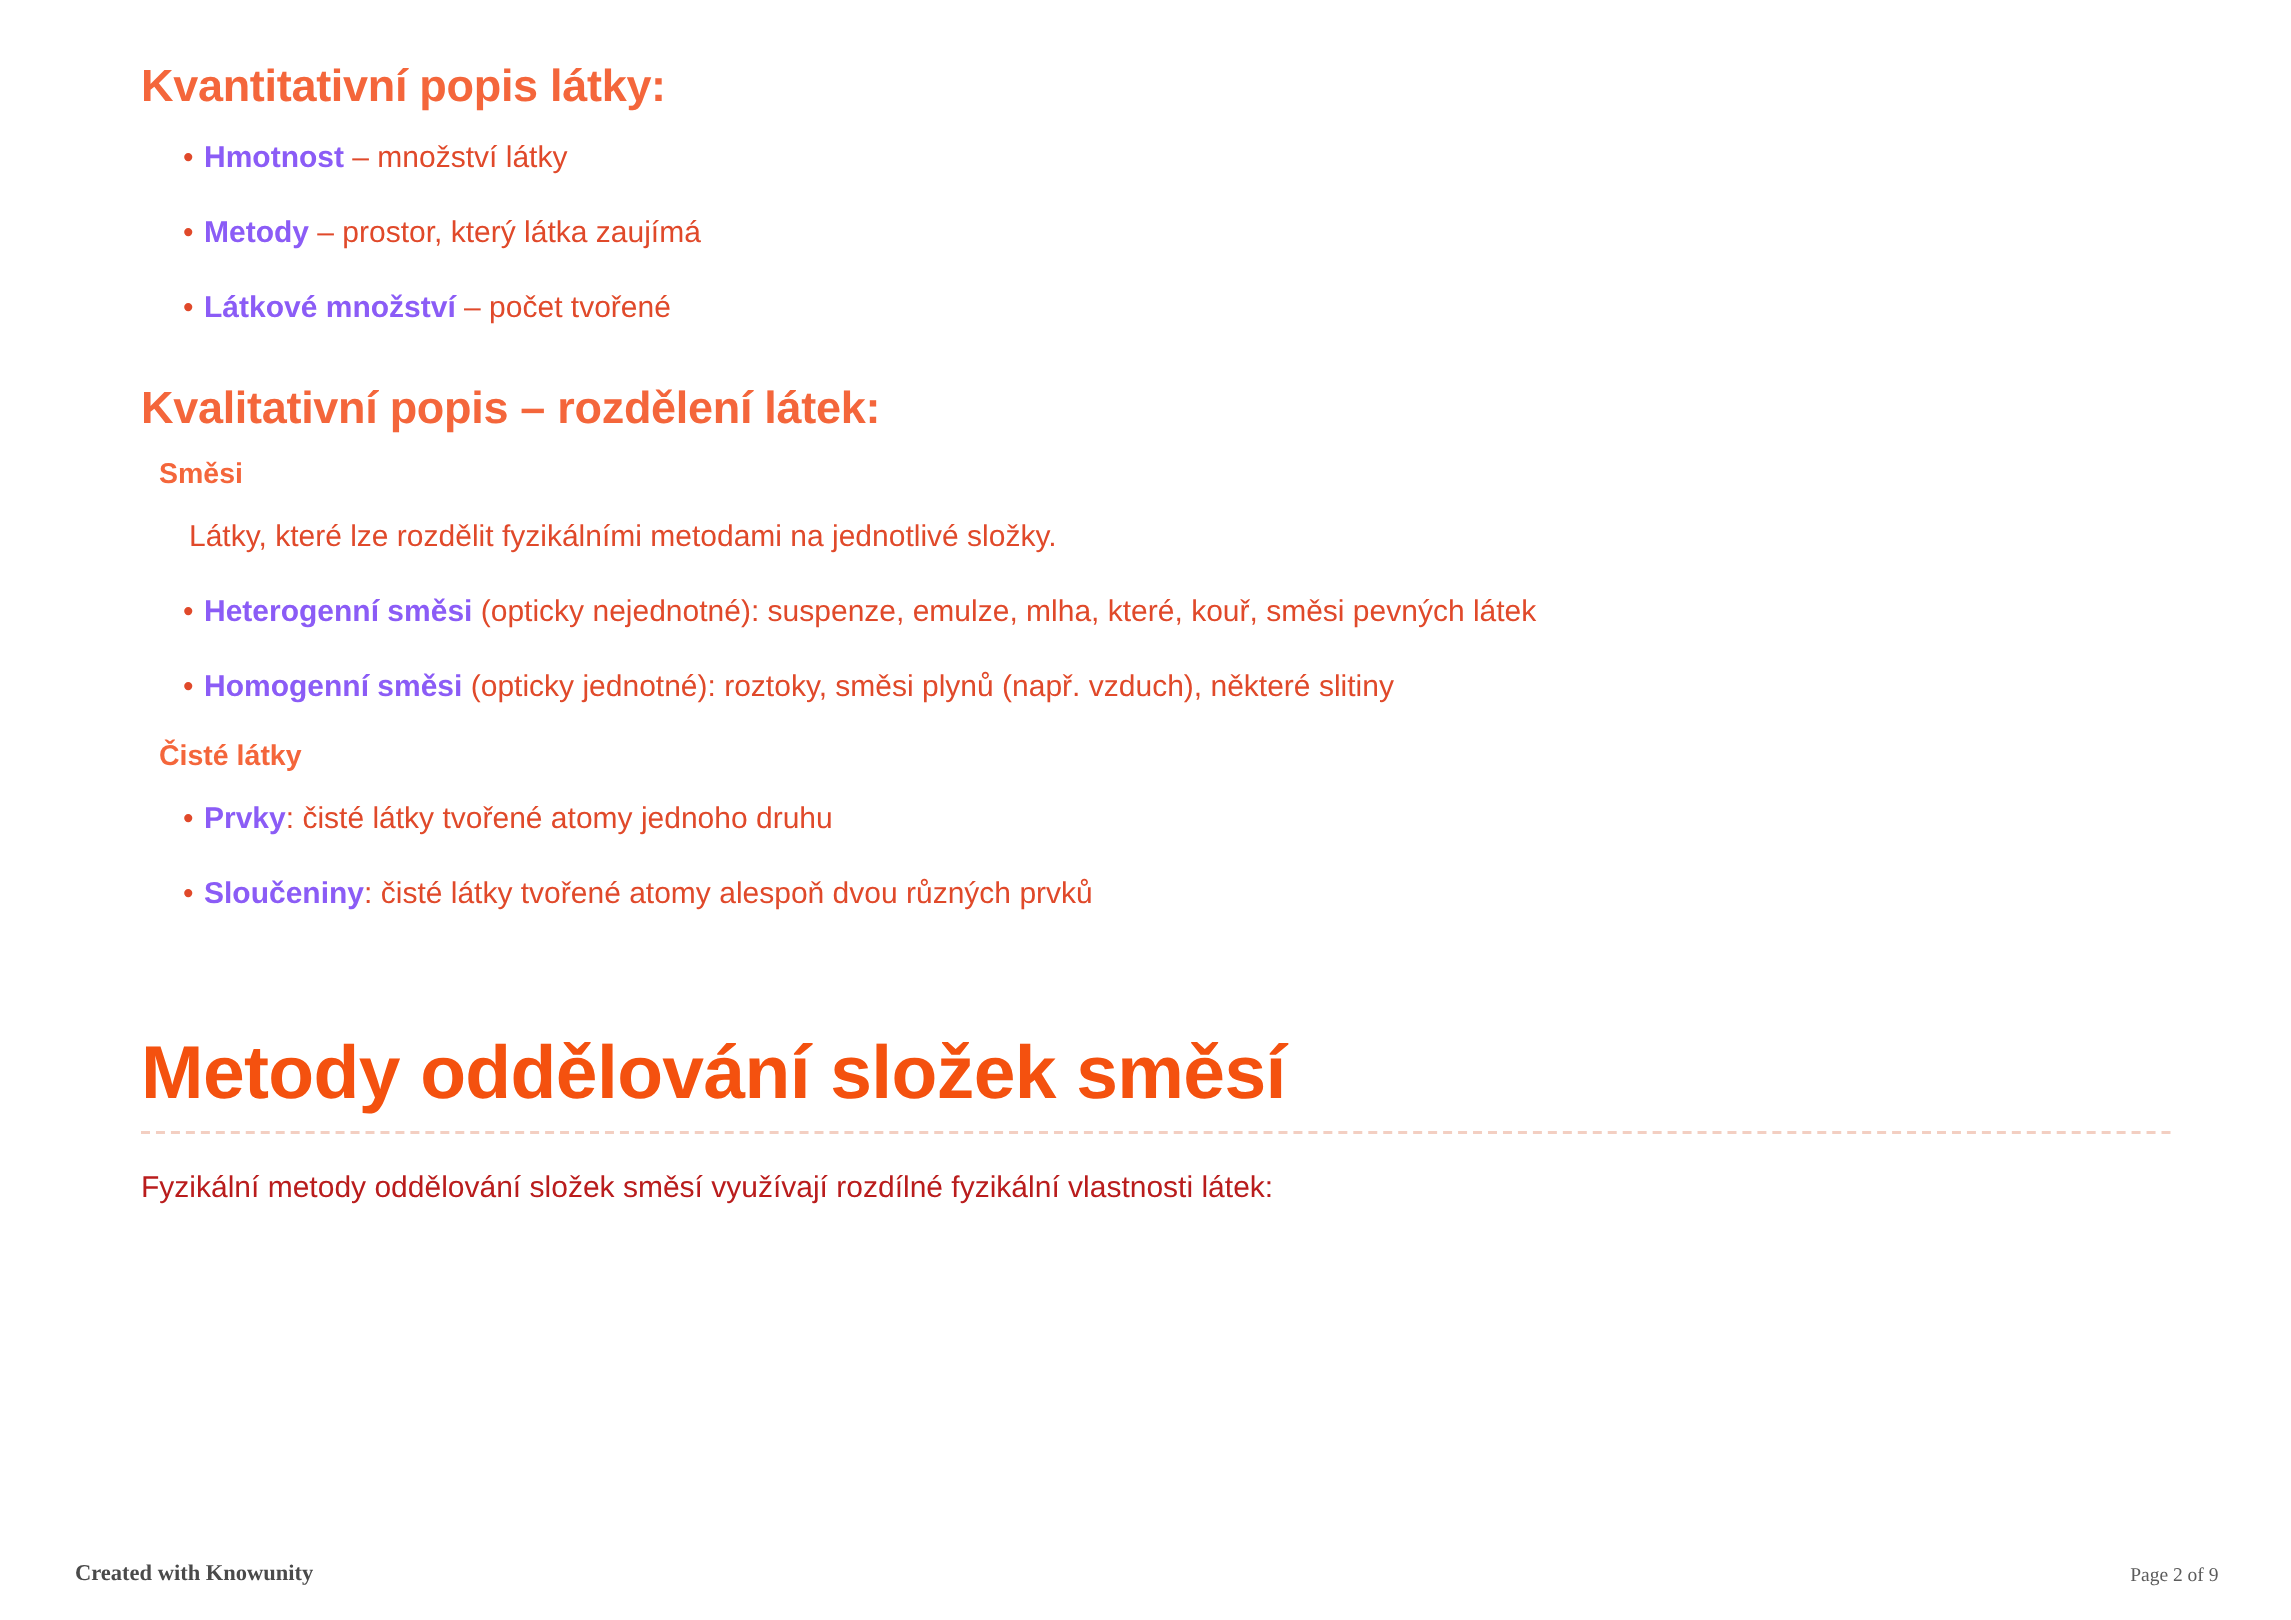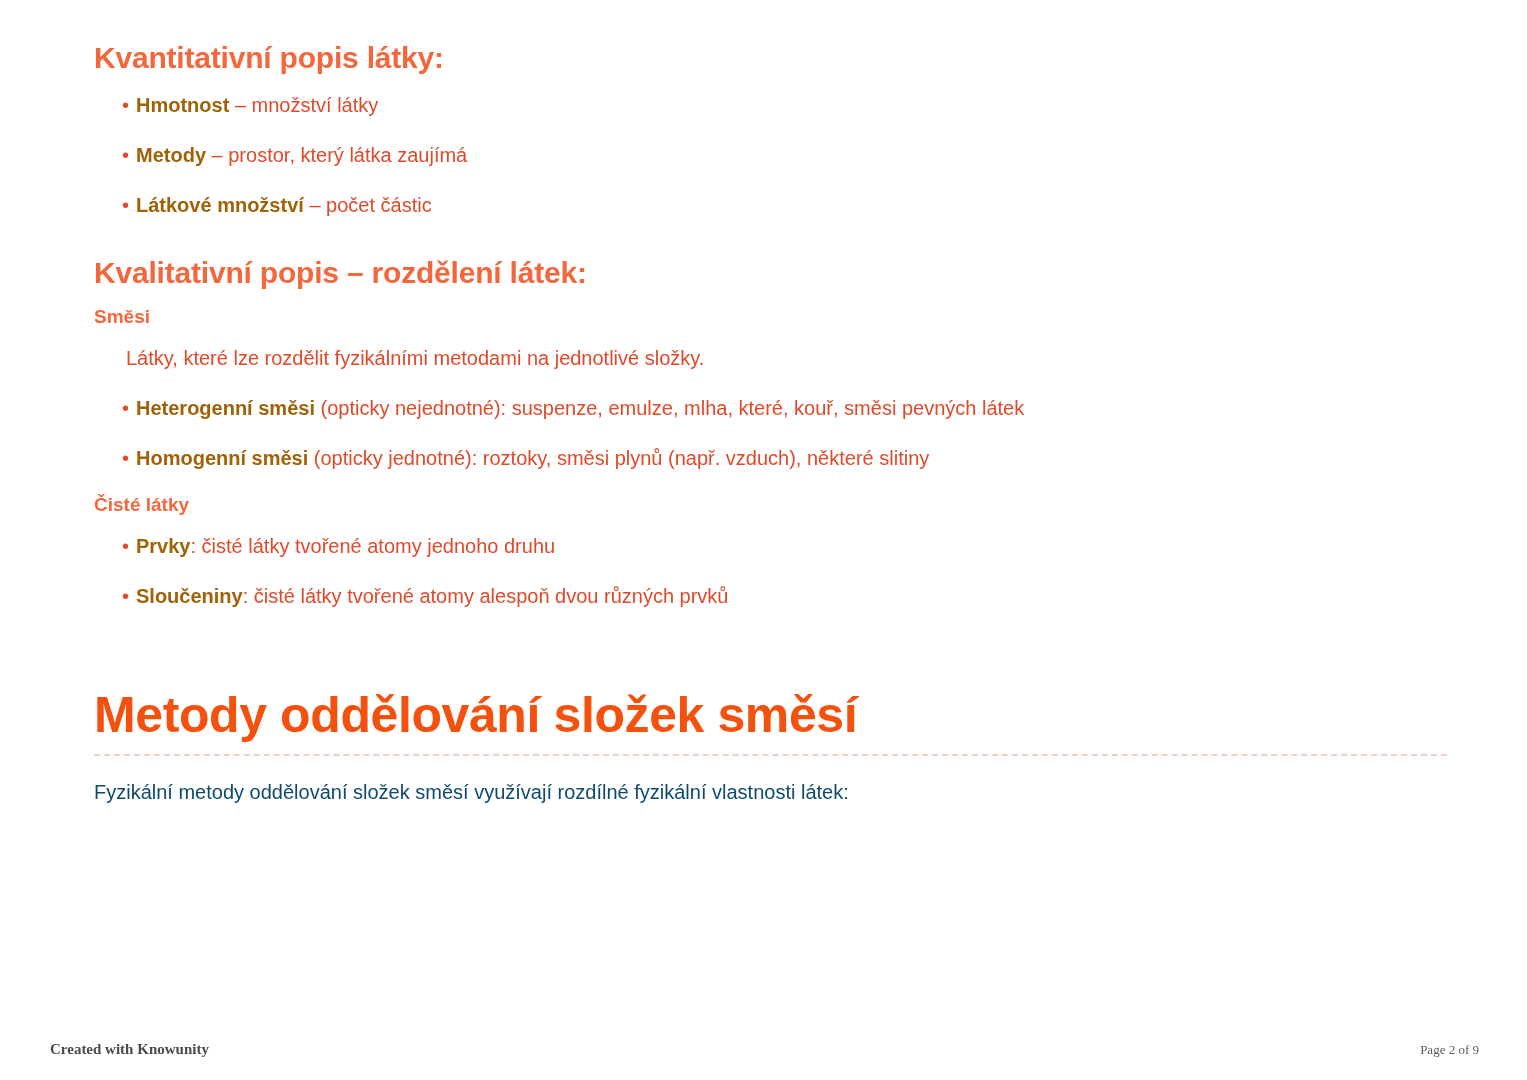--- a/index.html
+++ b/index.html
@@ -47,32 +47,32 @@
     position: absolute;
     left: 28px;
     top: 0;
   }
   .bullet-row .txt {
     display: inline-block;
     padding-left: 14px;
   }
   .bullet-row b {
     font-weight: 700;
-    color: #a16207;
+    color: #8b5cf6;
   }
   .bullet-row .rest {
     font-weight: 400;
     color: #e0492a;
   }
 
   h3.sub-title {
     color: #f4663b;
     font-size: 19px;
     font-weight: 700;
-    margin: 0 0 16px 0;
+    margin: 0 0 16px 12px;
   }
 
   p.para {
     color: #e0492a;
     font-size: 20px;
     margin: 0 0 22px 0;
     padding-left: 32px;
     line-height: 1.4;
     font-weight: 400;
   }
@@ -83,21 +83,21 @@
     font-weight: 700;
     letter-spacing: -0.4px;
     margin: 0 0 4px 0;
   }
   .divider {
     border: 0;
     border-top: 2px dashed #f3cfc2;
     margin: 10px 0 22px 0;
   }
   p.lead {
-    color: #0c4a6e;
+    color: #b91c1c;
     font-size: 20px;
     margin: 0;
     line-height: 1.4;
     font-weight: 400;
   }
 
   .gap-sm { height: 12px; }
   .gap-lg { height: 54px; }
 
   .footer-left {
@@ -136,21 +136,21 @@
     <div class="bullet-row">
       <span class="dot">•</span>
       <span class="txt">
         <b>Metody</b><span class="rest"> – prostor, který látka zaujímá</span>
       </span>
     </div>
 
     <div class="bullet-row">
       <span class="dot">•</span>
       <span class="txt">
-        <b>Látkové množství</b><span class="rest"> – počet částic</span>
+        <b>Látkové množství</b><span class="rest"> – počet tvořené</span>
       </span>
     </div>
 
     <div class="gap-sm"></div>
 
     <h2 class="section-title">Kvalitativní popis – rozdělení látek:</h2>
 
     <h3 class="sub-title">Směsi</h3>
 
     <p class="para">Látky, které lze rozdělit fyzikálními metodami na jednotlivé složky.</p>

